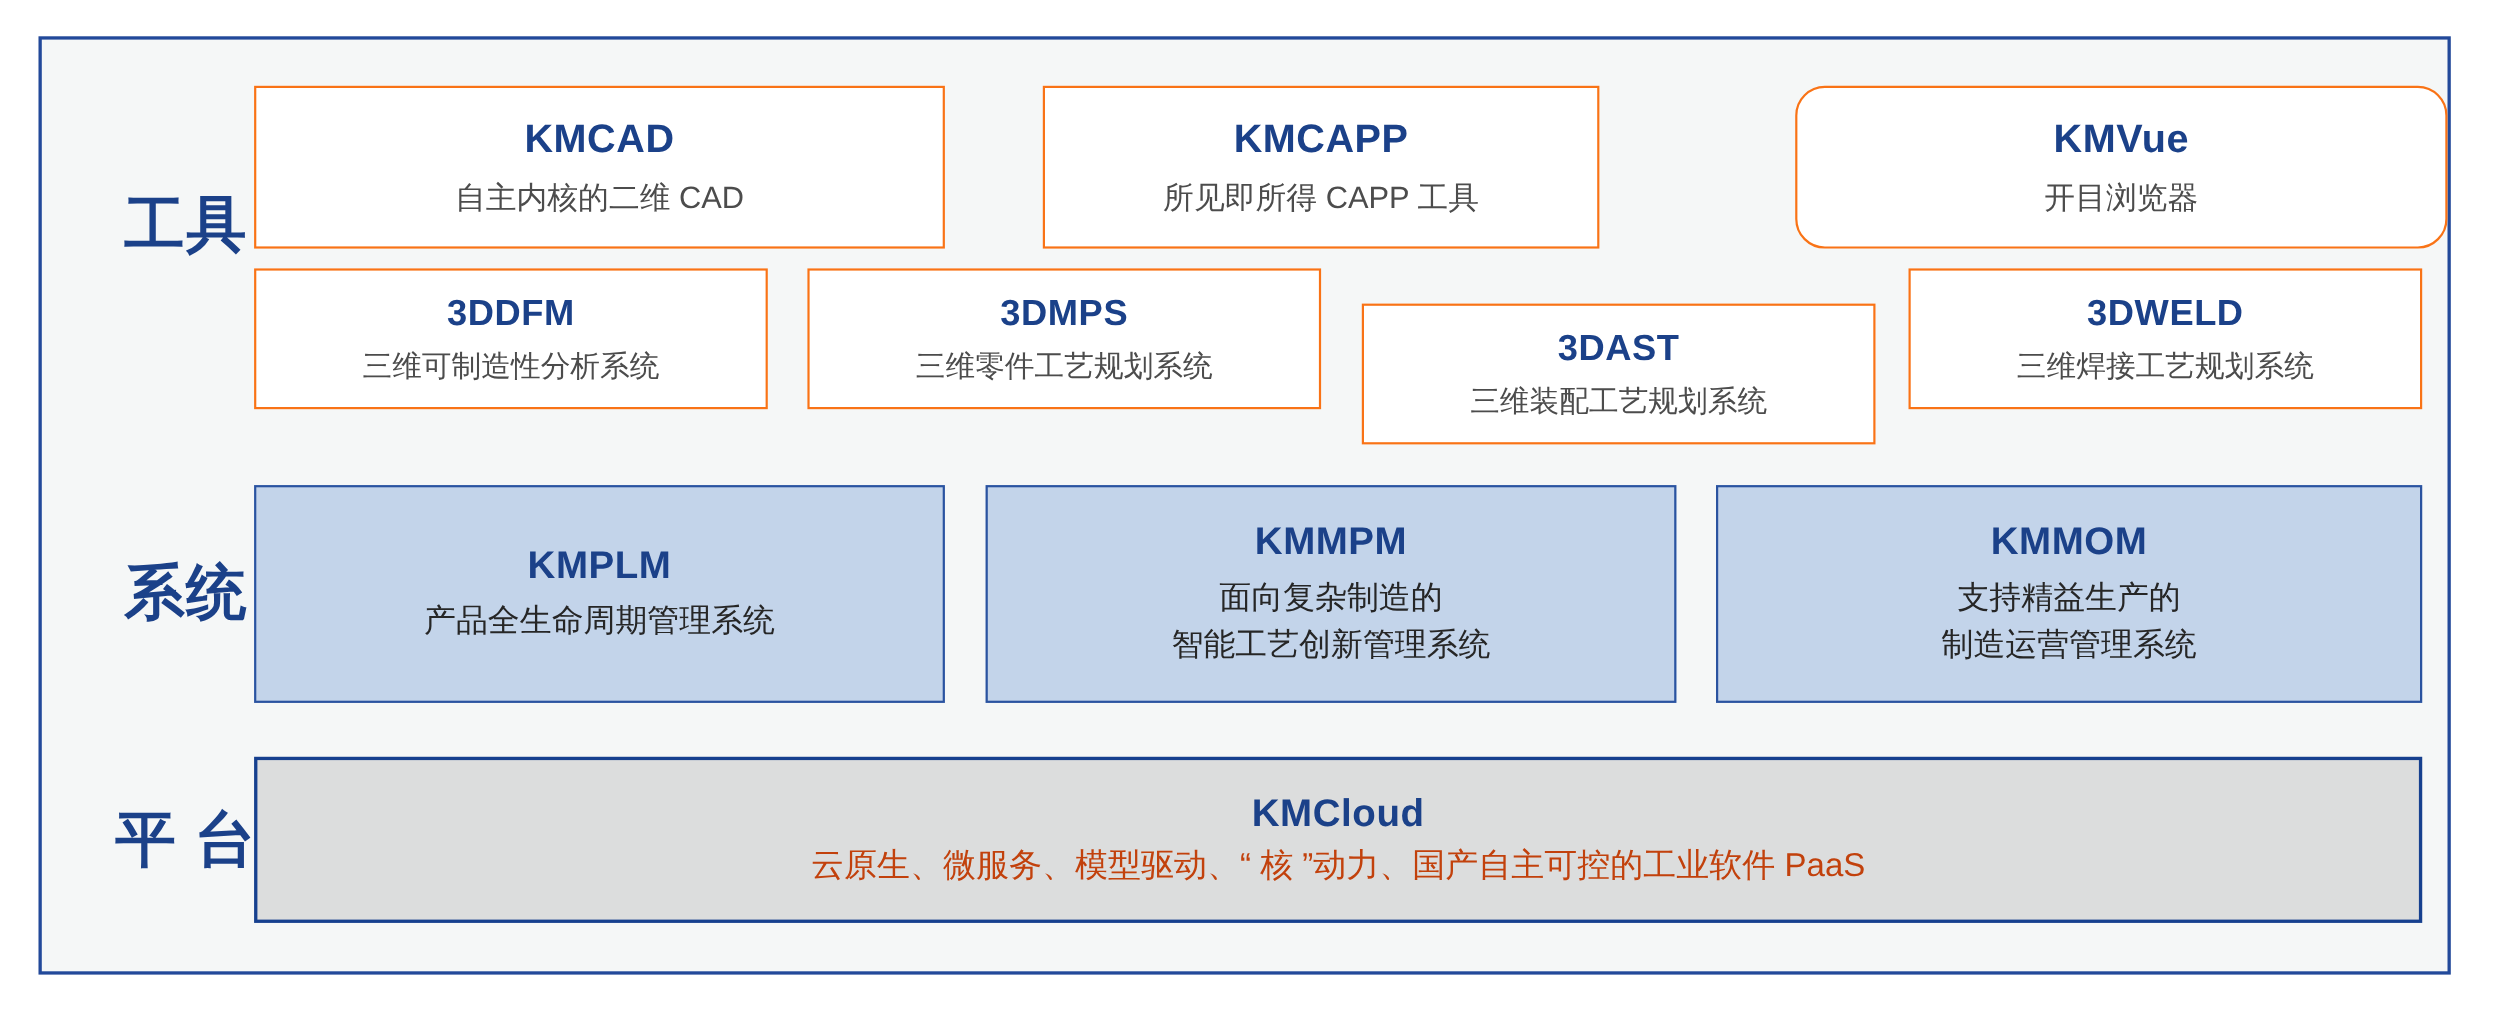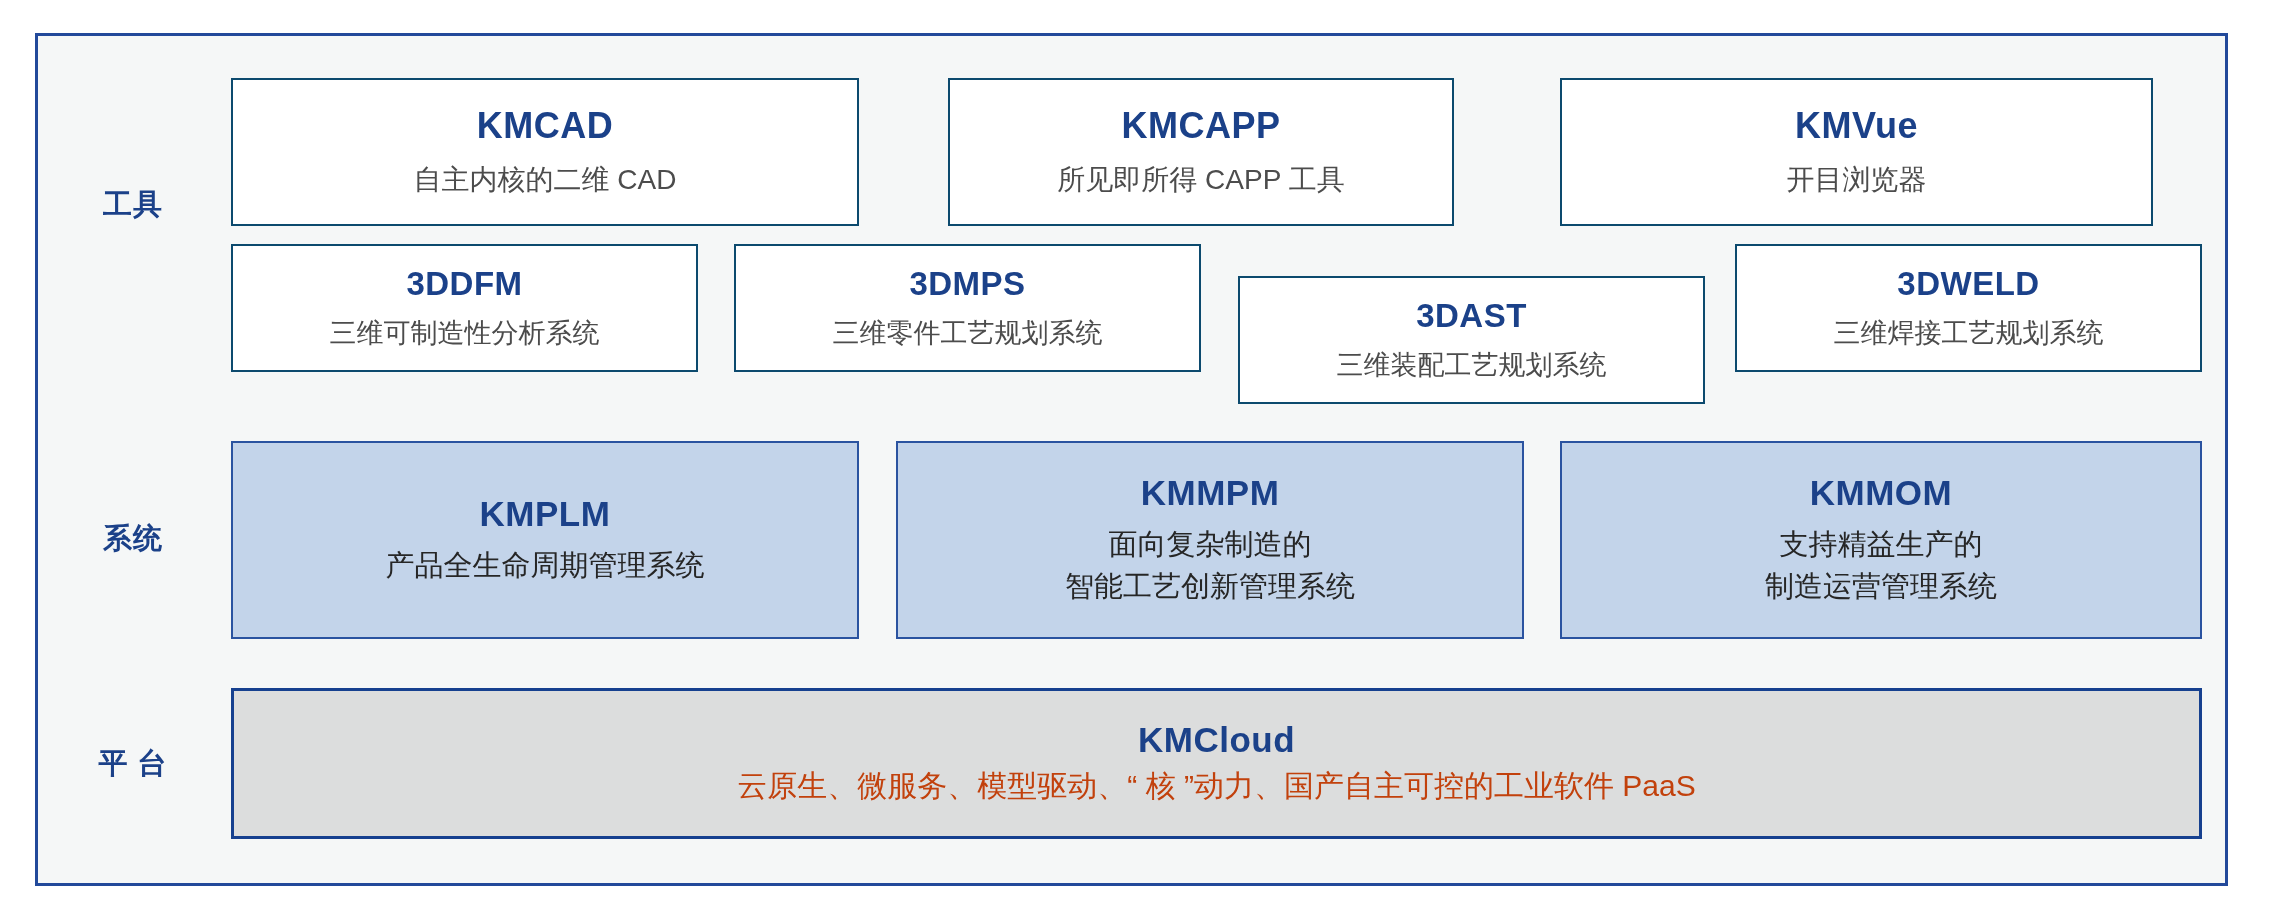--- a/index.html
+++ b/index.html
@@ -36,33 +36,34 @@
   
   .row-label {
     position: absolute;
     left: 0;
     width: 190px;
     display: flex;
     align-items: center;
     justify-content: center;
     color: #1b4189;
     font-weight: bold;
-    font-size: 29px;
+    font-size: 55px;
     letter-spacing: 1px;
     line-height: 1;
+    padding-left: 36px;
   }
   .label-tools   { top: 42px;  height: 252px; }
   .label-systems { top: 400px; height: 205px; }
   .label-platform{ top: 650px; height: 155px; }
 
   
   .card {
     position: absolute;
     box-sizing: border-box;
-    border: 2px solid #0c4a6e;
+    border: 2px solid #f97316;
     background: #ffffff;
     display: flex;
     flex-direction: column;
     align-items: center;
     justify-content: center;
   }
   .card .title {
     color: #1b4189;
     font-weight: bold;
     letter-spacing: 0.5px;
@@ -74,21 +75,21 @@
   
   .tools-r1 {
     height: 148px;
     top: 42px;
   }
   .tools-r1 .title { font-size: 36px; margin-bottom: 14px; }
   .tools-r1 .desc  { font-size: 28px; }
 
   .c-kmcad  { left: 193px;  width: 628px; }
   .c-kmcapp { left: 910px;  width: 506px; }
-  .c-kmvue  { left: 1522px; width: 593px; }
+  .c-kmvue  { left: 1594px; width: 593px; border-radius: 27px; }
 
   
   .tools-r2 {
     height: 128px;
     top: 208px;
   }
   .tools-r2 .title { font-size: 33px; margin-bottom: 12px; }
   .tools-r2 .desc  { font-size: 27px; }
 
   .c-3ddfm  { left: 193px;  width: 467px; align-items: center; }

